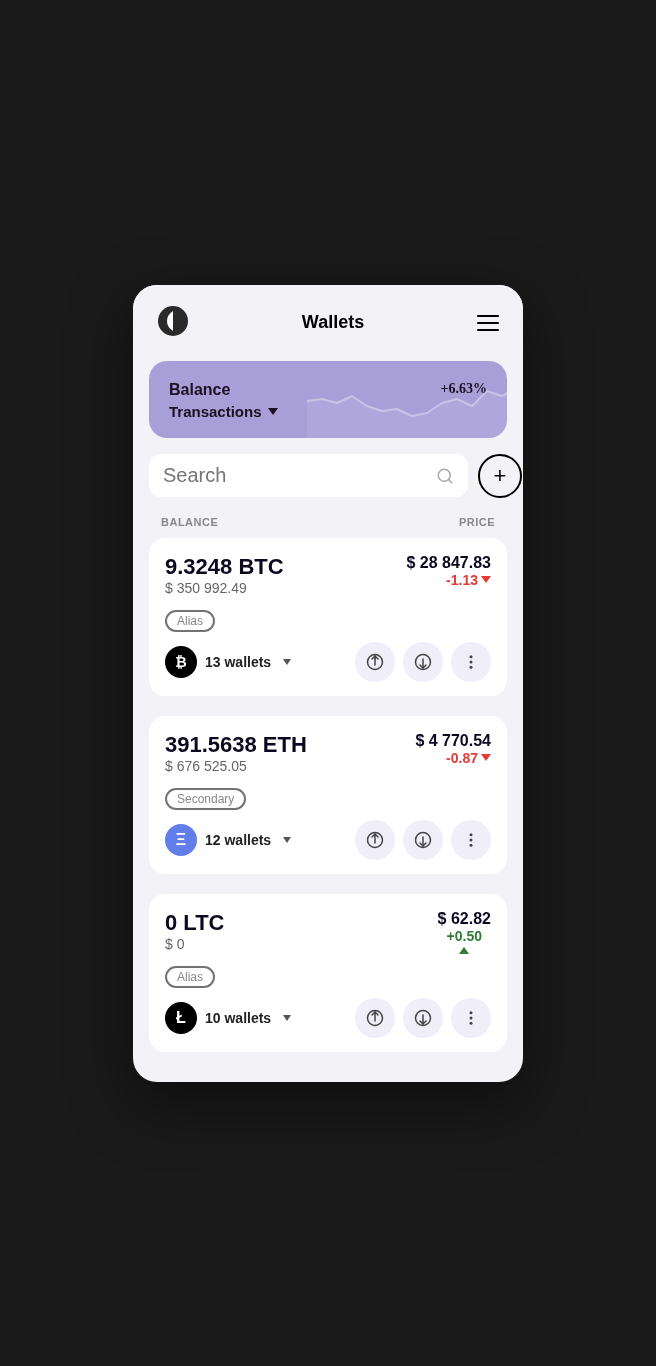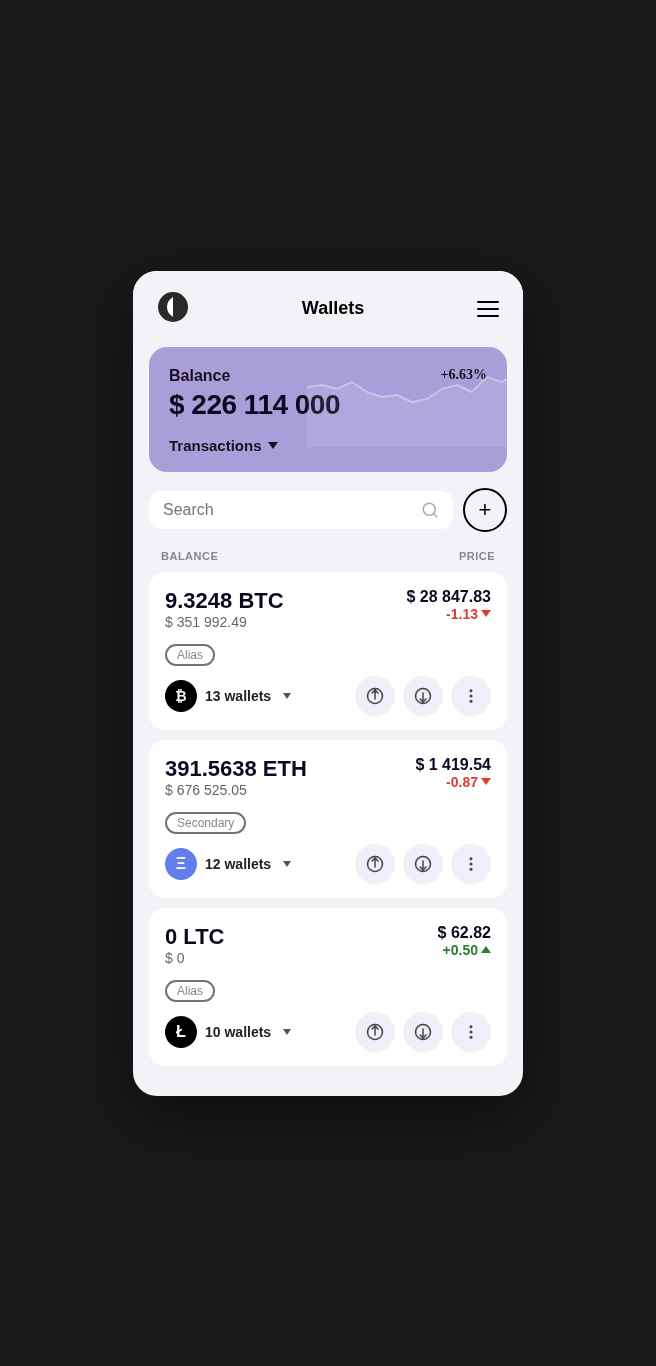--- a/index.html
+++ b/index.html
@@ -124,21 +124,21 @@
       background: #fff;
       border-radius: 12px;
       display: flex;
       align-items: center;
       padding: 10px 14px;
       gap: 8px;
     }
     .search-input {
       border: none;
       outline: none;
-      font-size: 16px;
+      font-size: 20px;
       color: #888;
       background: transparent;
       flex: 1;
     }
     .search-icon-svg {
       color: #aaa;
     }
     .add-button {
       width: 44px;
       height: 44px;
@@ -167,21 +167,21 @@
       font-size: 11px;
       font-weight: 600;
       color: #888;
       letter-spacing: 0.5px;
       text-transform: uppercase;
     }
     
     .crypto-list {
       display: flex;
       flex-direction: column;
-      gap: 10px;
+      gap: 20px;
       padding: 0 16px;
     }
     .crypto-card {
       background: #fff;
       border-radius: 16px;
       padding: 16px 16px 14px;
     }
     .crypto-top {
       display: flex;
       justify-content: space-between;
@@ -216,20 +216,21 @@
     }
     .crypto-change-pos {
       font-size: 14px;
       color: #2e7d32;
       font-weight: 600;
       text-align: right;
       display: flex;
       align-items: center;
       justify-content: flex-end;
       gap: 3px;
+      flex-direction: column;
     }
     .alias-badge {
       display: inline-block;
       border: 2px solid #737373;
       border-radius: 20px;
       padding: 2px 10px;
       font-size: 12px;
       color: #888;
       margin-bottom: 10px;
     }
@@ -333,21 +334,20 @@
         <span></span>
         <span></span>
       </div>
     </div>
 
     <div class="balance-card">
       <div class="balance-row">
         <span class="balance-label">Balance</span>
         <span class="balance-percent">+6.63%</span>
       </div>
-      <div class="balance-amount">$ 226 114 000</div>
 
       <svg class="chart-area" viewBox="0 0 200 100" preserveAspectRatio="none">
         <polyline points="0,40 15,38 30,42 45,35 60,45 75,50 90,48 105,55 120,52 135,42 150,38 165,45 180,30 195,35 200,32" fill="none" stroke="rgba(255,255,255,0.6)" stroke-width="2" stroke-linejoin="round"></polyline>
         <polyline points="0,40 15,38 30,42 45,35 60,45 75,50 90,48 105,55 120,52 135,42 150,38 165,45 180,30 195,35 200,32 200,100 0,100" fill="rgba(255,255,255,0.15)"></polyline>
       </svg>
       <div class="transactions-row">
         <span class="transactions-label">Transactions</span>
         <div class="chevron-down"></div>
       </div>
     </div>
@@ -369,21 +369,21 @@
       <span class="col-header">BALANCE</span>
       <span class="col-header">PRICE</span>
     </div>
 
     <div class="crypto-list">
 
       <div class="crypto-card">
         <div class="crypto-top">
           <div>
             <div class="crypto-amount">9.3248 BTC</div>
-            <div class="crypto-usd">$ 351 992.49</div>
+            <div class="crypto-usd">$ 350 992.49</div>
           </div>
           <div class="right-col">
             <div class="crypto-price">$ 28 847.83</div>
             <div class="crypto-change-neg">
               <span>-1.13</span>
               <span class="triangle-down"></span>
             </div>
           </div>
         </div>
         <div class="alias-badge">Alias</div>
@@ -420,21 +420,21 @@
         </div>
       </div>
 
       <div class="crypto-card">
         <div class="crypto-top">
           <div>
             <div class="crypto-amount">391.5638 ETH</div>
             <div class="crypto-usd">$ 676 525.05</div>
           </div>
           <div class="right-col">
-            <div class="crypto-price">$ 1 419.54</div>
+            <div class="crypto-price">$ 4 770.54</div>
             <div class="crypto-change-neg">
               <span>-0.87</span>
               <span class="triangle-down"></span>
             </div>
           </div>
         </div>
         <div class="alias-badge">Secondary</div>
         <div class="crypto-bottom">
           <div class="wallet-info">
             <div class="coin-icon coin-icon-eth" style="font-size:16px;">Ξ</div>

